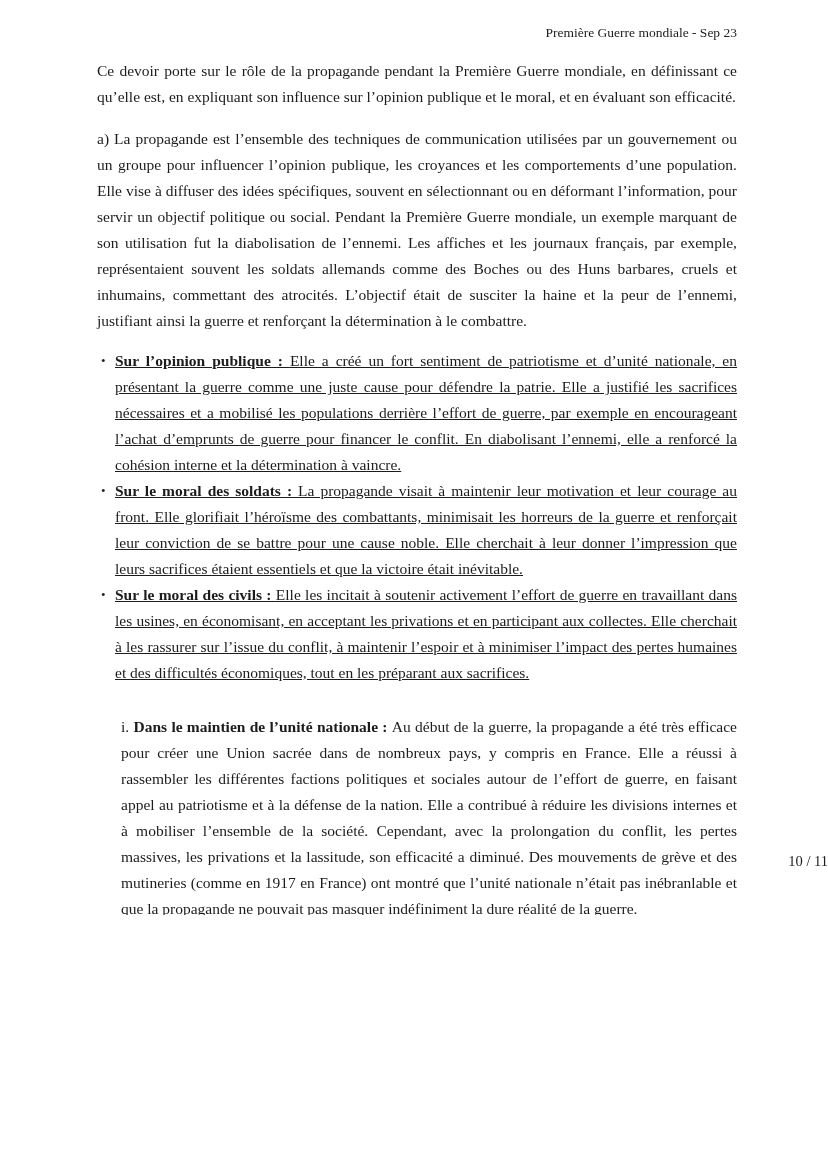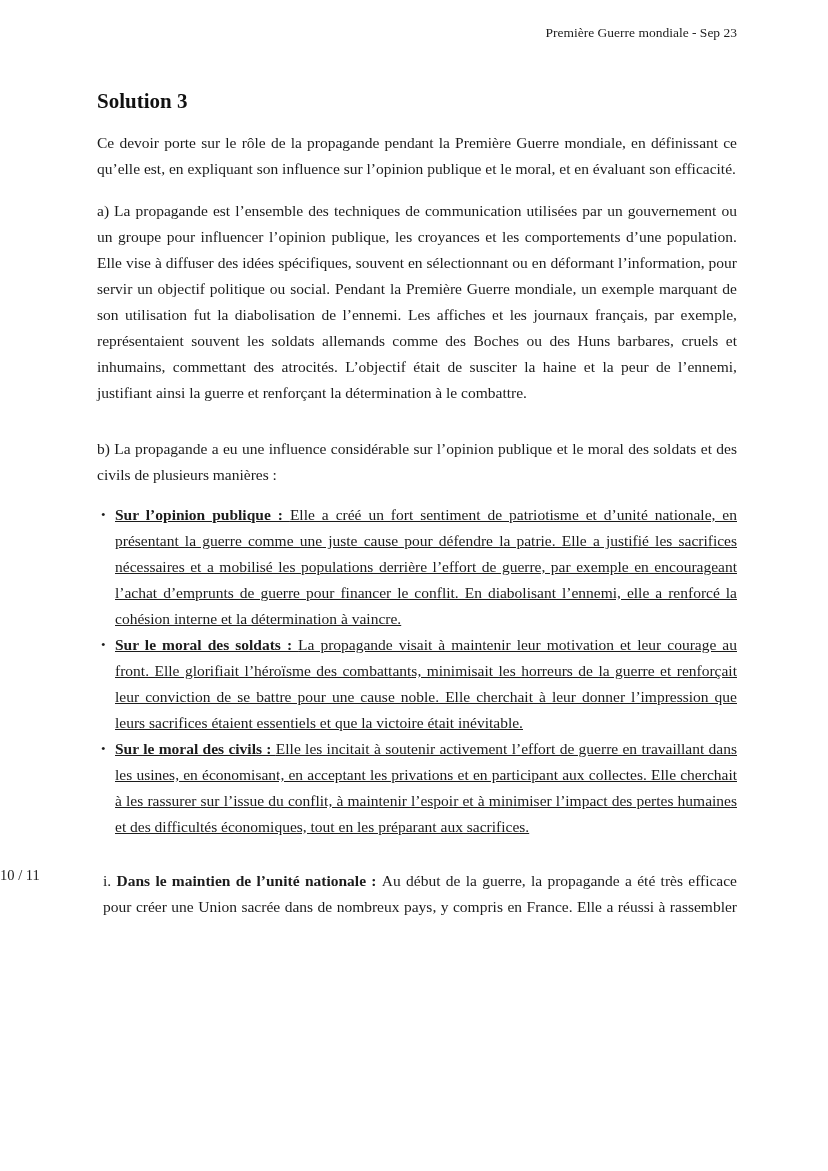--- a/index.html
+++ b/index.html
@@ -54,49 +54,47 @@
   }
   ul.bullets li::before {
     content: "\2022";
     position: absolute;
     left: -14px;
     top: 0;
     font-size: 13px;
   }
   .sub-par {
     text-align: justify;
-    margin: 28px 0 0 6px;
+    margin: 28px 0 0 24px;
   }
   .footer {
     position: absolute;
     left: 0;
-    bottom: 30px;
+    bottom: 44px;
     width: 100%;
-    text-align: left;
+    text-align: right;
     font-size: 14.5px;
     line-height: 20px;
   }
 </style>
 </head>
 <body>
 
 <div class="page">
   <div class="content">
 
     <div class="header">
       <span>Première Guerre mondiale - Sep 23</span>
     </div>
 
-    <h1 class="title">Solution 3</h1>
 
     <p class="body-par">Ce devoir porte sur le rôle de la propagande pendant la Première Guerre mondiale, en définissant ce qu’elle est, en expliquant son influence sur l’opinion publique et le moral, et en évaluant son efficacité.</p>
 
     <p class="body-par">a) La propagande est l’ensemble des techniques de communication utilisées par un gouvernement ou un groupe pour influencer l’opinion publique, les croyances et les comportements d’une population. Elle vise à diffuser des idées spécifiques, souvent en sélectionnant ou en déformant l’information, pour servir un objectif politique ou social. Pendant la Première Guerre mondiale, un exemple marquant de son utilisation fut la diabolisation de l’ennemi. Les affiches et les journaux français, par exemple, représentaient souvent les soldats allemands comme des Boches ou des Huns barbares, cruels et inhumains, commettant des atrocités. L’objectif était de susciter la haine et la peur de l’ennemi, justifiant ainsi la guerre et renforçant la détermination à le combattre.</p>
 
-    <p class="body-par section-gap">b) La propagande a eu une influence considérable sur l’opinion publique et le moral des soldats et des civils de plusieurs manières :</p>
 
     <ul class="bullets">
       <li><strong>Sur l’opinion publique : </strong><span>Elle a créé un fort sentiment de patriotisme et d’unité nationale, en présentant la guerre comme une juste cause pour défendre la patrie. Elle a justifié les sacrifices nécessaires et a mobilisé les populations derrière l’effort de guerre, par exemple en encourageant l’achat d’emprunts de guerre pour financer le conflit. En diabolisant l’ennemi, elle a renforcé la cohésion interne et la détermination à vaincre.</span></li>
       <li><strong>Sur le moral des soldats : </strong><span>La propagande visait à maintenir leur motivation et leur courage au front. Elle glorifiait l’héroïsme des combattants, minimisait les horreurs de la guerre et renforçait leur conviction de se battre pour une cause noble. Elle cherchait à leur donner l’impression que leurs sacrifices étaient essentiels et que la victoire était inévitable.</span></li>
       <li><strong>Sur le moral des civils : </strong><span>Elle les incitait à soutenir activement l’effort de guerre en travaillant dans les usines, en économisant, en acceptant les privations et en participant aux collectes. Elle cherchait à les rassurer sur l’issue du conflit, à maintenir l’espoir et à minimiser l’impact des pertes humaines et des difficultés économiques, tout en les préparant aux sacrifices.</span></li>
     </ul>
 
 
     <div class="sub-par"><span>i. </span><strong>Dans le maintien de l’unité nationale : </strong><span>Au début de la guerre, la propagande a été très efficace pour créer une Union sacrée dans de nombreux pays, y compris en France. Elle a réussi à rassembler les différentes factions politiques et sociales autour de l’effort de guerre, en faisant appel au patriotisme et à la défense de la nation. Elle a contribué à réduire les divisions internes et à mobiliser l’ensemble de la société. Cependant, avec la prolongation du conflit, les pertes massives, les privations et la lassitude, son efficacité a diminué. Des mouvements de grève et des mutineries (comme en 1917 en France) ont montré que l’unité nationale n’était pas inébranlable et que la propagande ne pouvait pas masquer indéfiniment la dure réalité de la guerre.</span></div>
 

